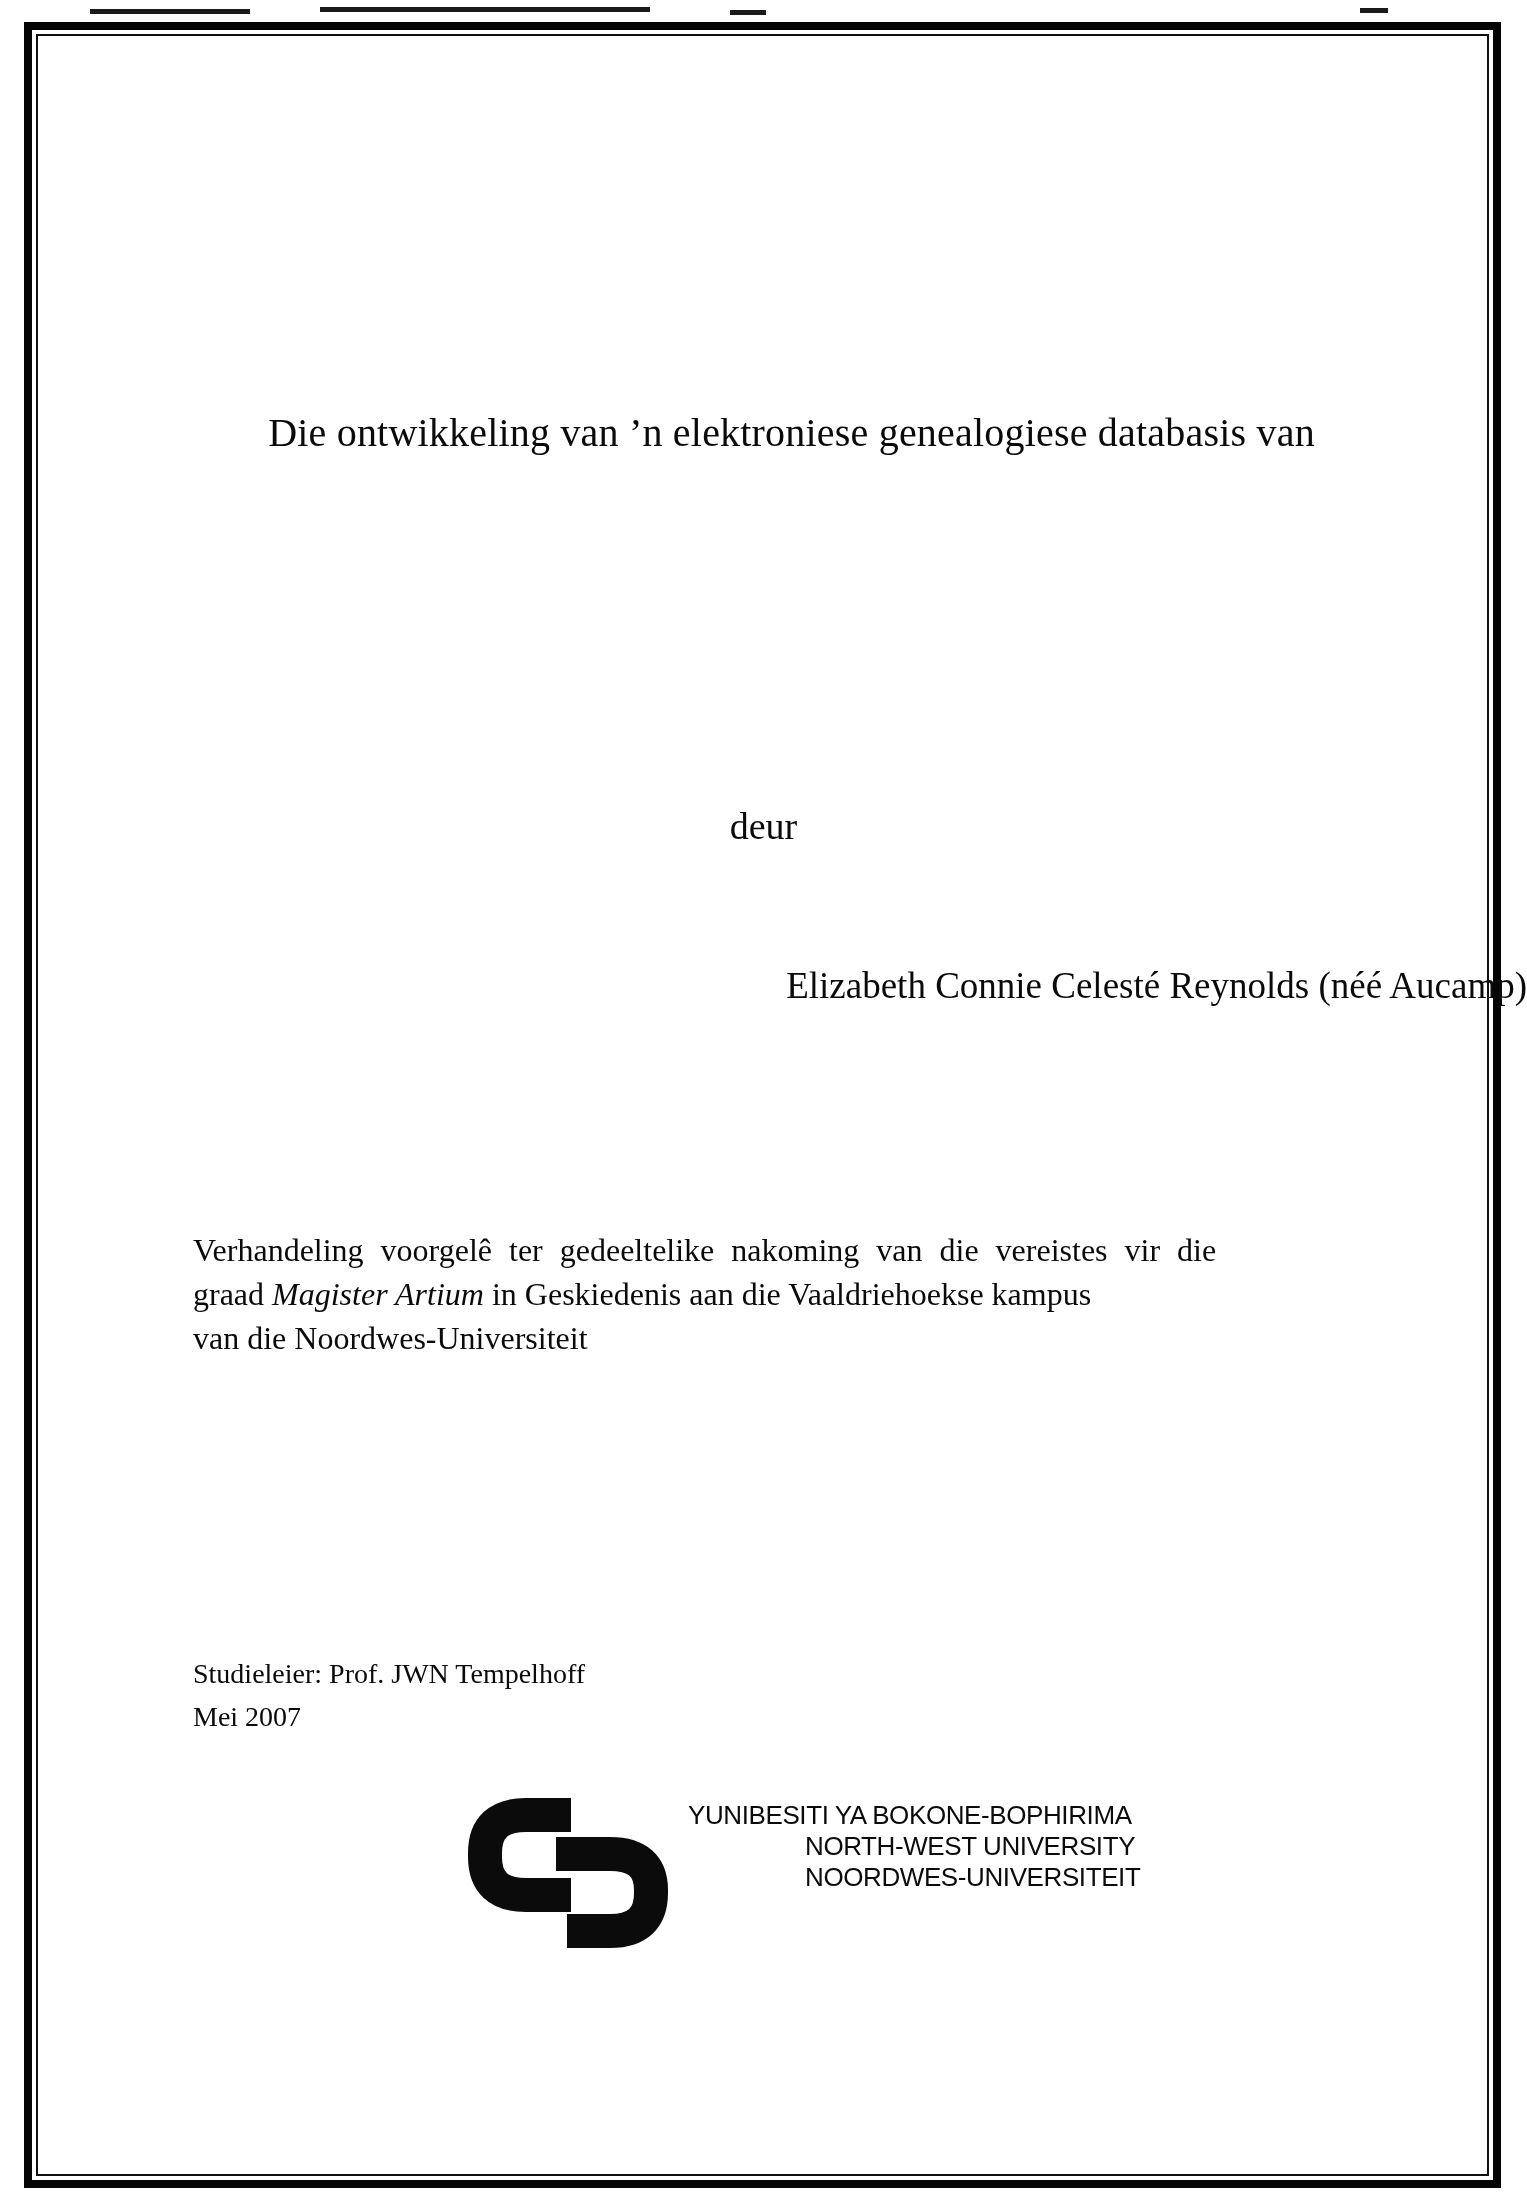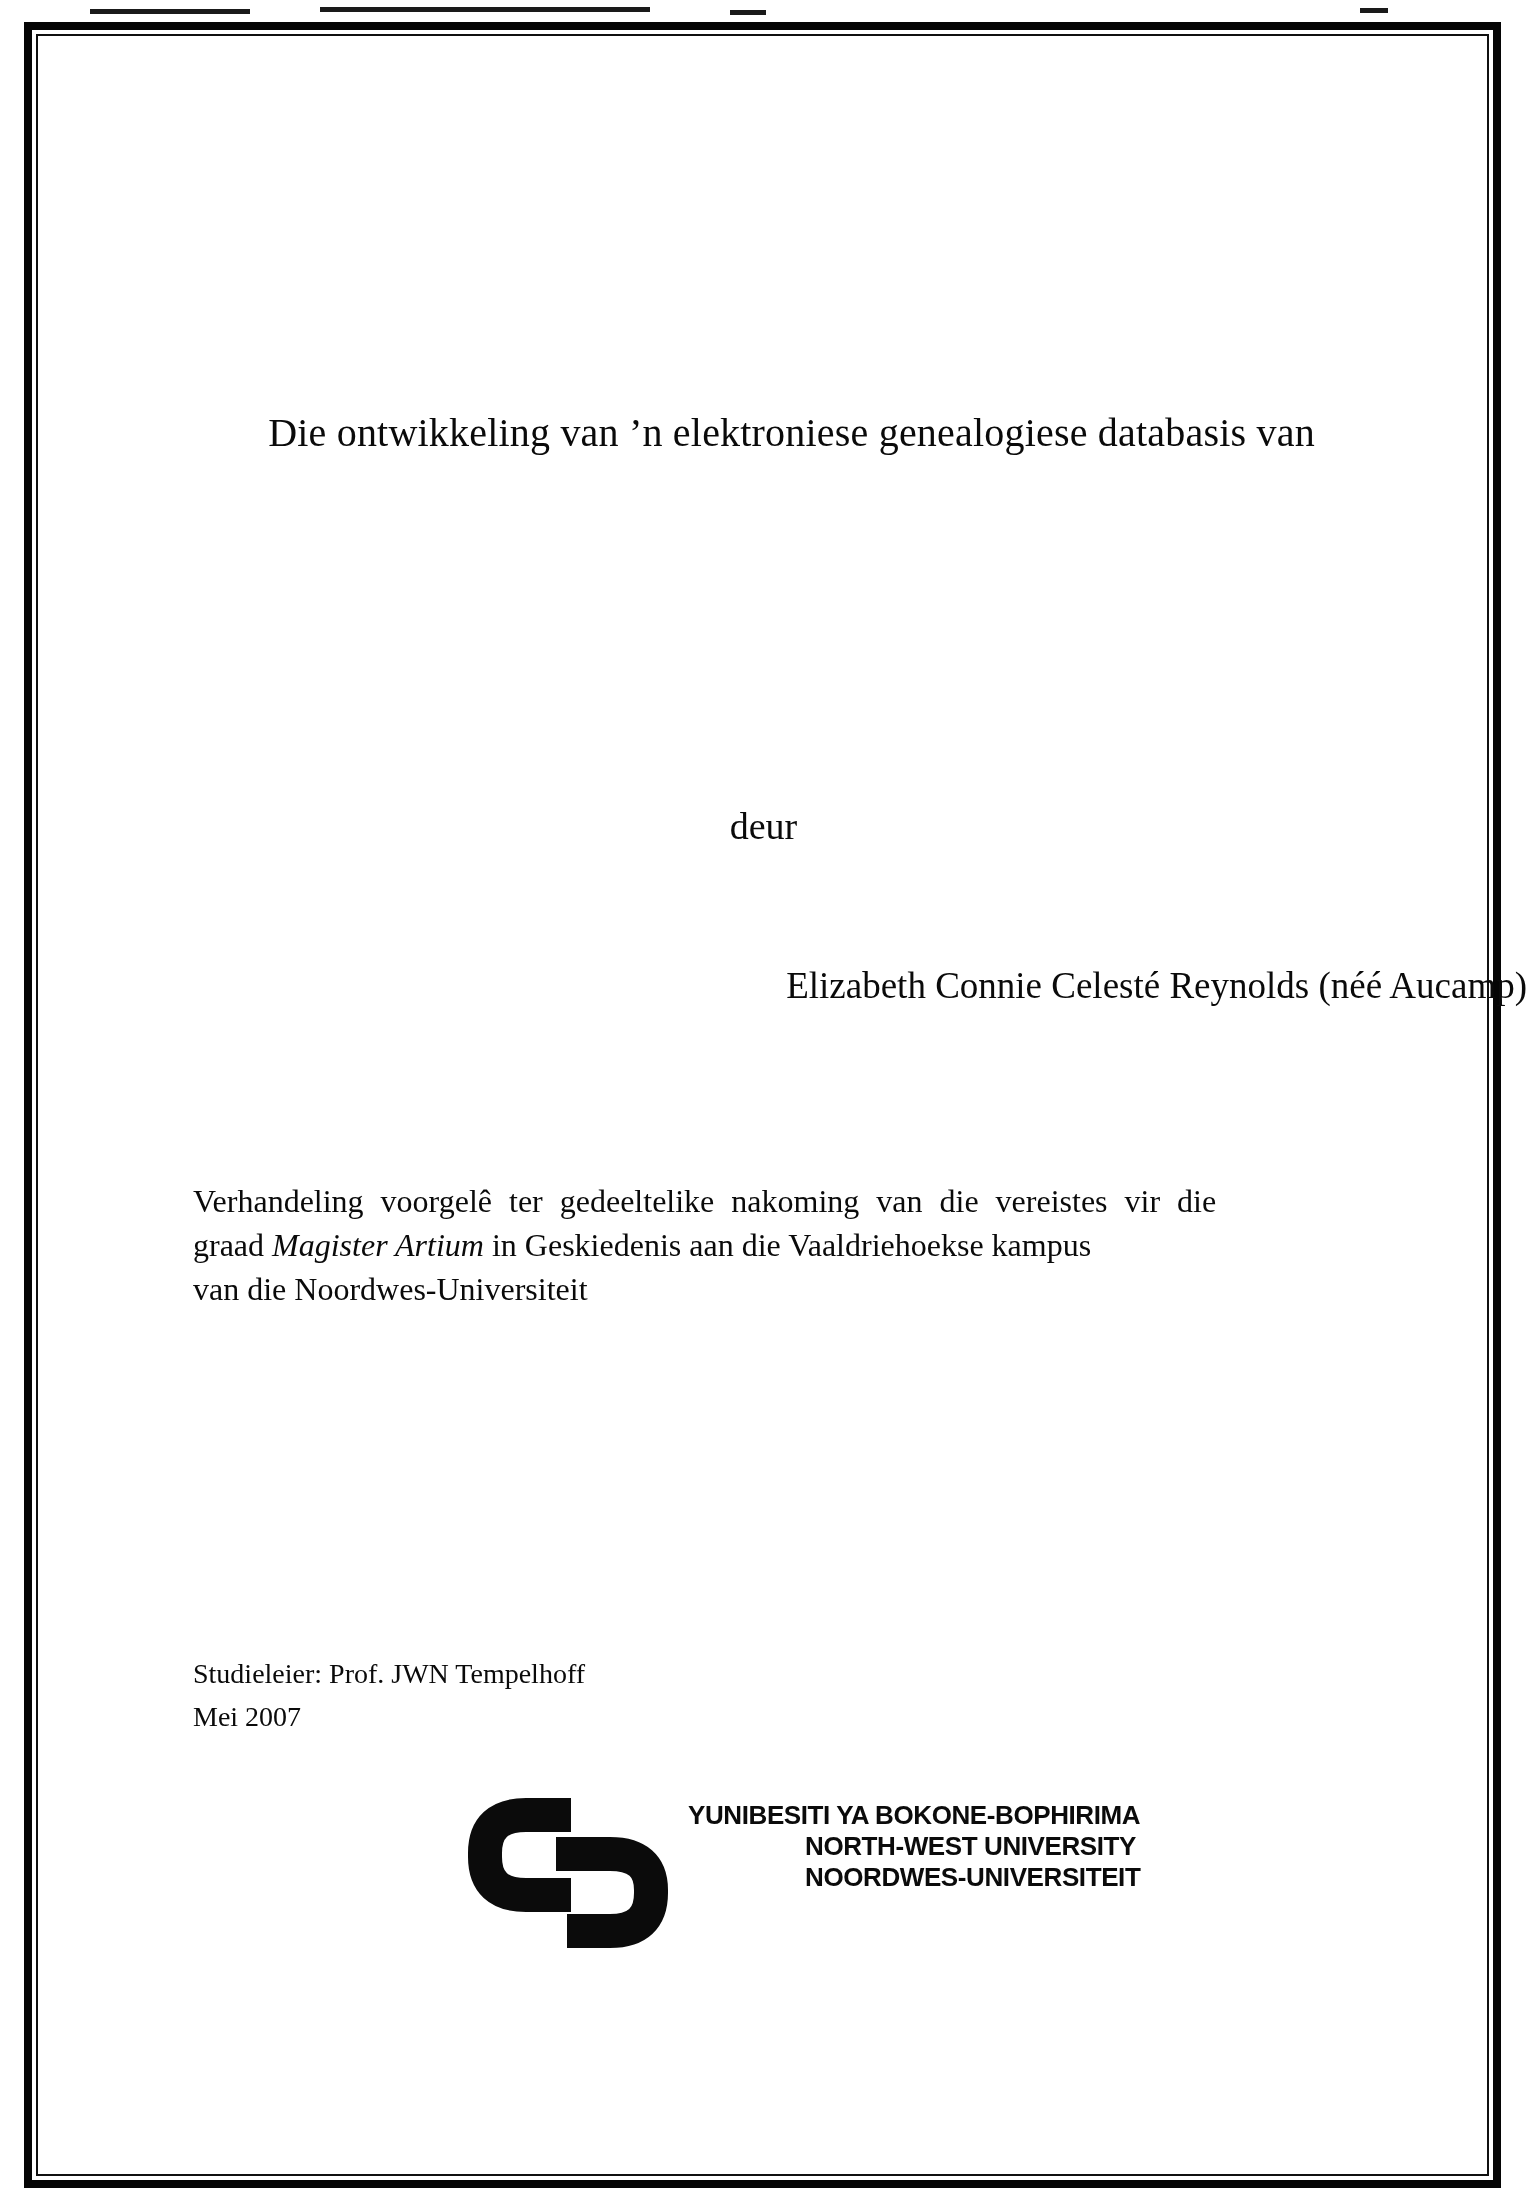--- a/index.html
+++ b/index.html
@@ -62,21 +62,21 @@
     position: absolute;
     top: 964px;
     left: 0;
     width: 100%;
     text-align: right;
     font-size: 37px;
     white-space: nowrap;
   }
   .statement {
     position: absolute;
-    top: 1179px;
+    top: 1228px;
     left: 193px;
     width: 1160px;
     margin: 0;
     font-size: 32px;
     line-height: 44px;
     white-space: nowrap;
   }
   .statement .stretched {
     word-spacing: 9px; 
   }
@@ -100,21 +100,21 @@
   }
   .logo-mark {
     width: 200px;
     height: 150px;
     flex: 0 0 auto;
   }
   .logo-text {
     margin-left: 20px;
     margin-top: 2px;
     font-family: "Liberation Sans", "DejaVu Sans", sans-serif;
-    font-weight: 700;
+    font-weight: 400;
     font-size: 26px;
     line-height: 31px;
     letter-spacing: -0.4px;
     color: #0b0b0b;
     white-space: nowrap;
   }
   .logo-text .indented {
     margin-left: 117px;
   }
 </style>

